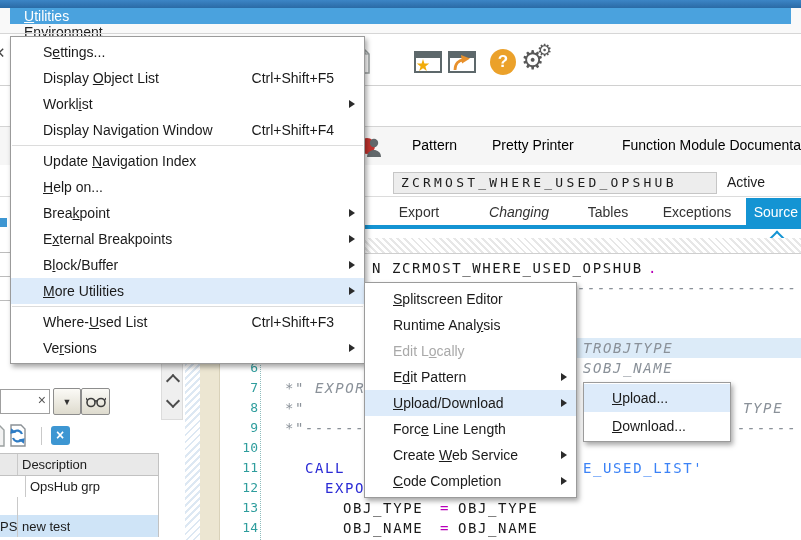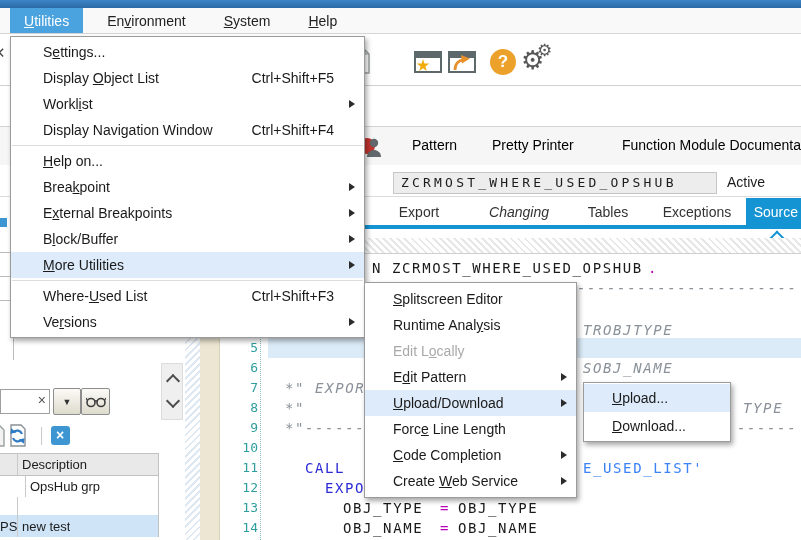--- a/index.html
+++ b/index.html
@@ -3,21 +3,21 @@
 <meta charset="utf-8">
 <style>
   html,body{margin:0;padding:0;background:#fff;}
   #screen{position:relative;width:801px;height:540px;overflow:hidden;background:#fff;
           font-family:"Liberation Sans",sans-serif;font-size:14px;color:#1c1c1c;}
   .abs{position:absolute;}
   u{text-decoration:underline;}
 
   
   #titlebar{left:0;top:0;width:801px;height:8px;background:linear-gradient(#3c85c6,#2a6aa5);}
-  #menubar{left:0;top:8px;width:801px;height:25px;background:#f9f9f9;display:flex;align-items:stretch;padding-left:10px;box-sizing:border-box;}
+  #menubar{left:0;top:8px;width:801px;height:25px;background:#f9f9f9;display:flex;align-items:stretch;padding-left:10px;box-sizing:border-box;flex-direction:column;}
   #menubar-border{left:0;top:33px;width:801px;height:0;border-top:1px solid #d6d6d6;}
   .mbi{display:flex;align-items:center;padding:0 14px;margin-right:10px;color:#222;}
   .mbi.active{background:#4aa2de;color:#fff;}
 
   #systoolbar{left:0;top:37px;width:801px;height:48px;background:#ffffff;border-bottom:1px solid #d0d0d0;}
   #apptoolbar{left:0;top:126px;width:801px;height:38px;background:#f6f6f6;border-top:1px solid #d4d4d4;border-bottom:1px solid #d4d4d4;}
   .tbtxt{top:10px;color:#000000;white-space:nowrap;}
 
   #objrow{left:0;top:165px;width:801px;height:31px;background:#fff;}
   #objfield{left:393px;top:7px;width:315px;height:20px;background:#ededed;border:1px solid #c6c6c6;
@@ -181,21 +181,21 @@
   <div class="abs" id="curline"></div>
   <div class="abs" id="code-layer">
       <div class="abs lnum" style="left: 220px; top: 258px;">1</div>
       <span class="cseg txt" style="left: 372px; top: 258px;">N ZCRMOST_WHERE_USED_OPSHUB</span>
       <span class="cseg op" style="left: 648px; top: 258px;">.</span>
       <div class="abs lnum" style="left: 220px; top: 278px;">2</div>
       <span class="cseg cmt" style="left: 577px; top: 278px;">----------------------</span>
       <div class="abs lnum" style="left: 220px; top: 298px;">3</div>
       <div class="abs lnum" style="left: 220px; top: 318px;">4</div>
       <div class="abs lnum" style="left: 220px; top: 338px;">5</div>
-      <span class="cseg cmt" style="left: 583px; top: 320px; font-style: italic;">TROBJTYPE</span>
+      <span class="cseg cmt" style="left: 583px; top: 338px; font-style: italic;">TROBJTYPE</span>
       <div class="abs lnum" style="left: 220px; top: 358px;">6</div>
       <span class="cseg cmt" style="left: 583px; top: 358px;">SOBJ_NAME</span>
       <div class="abs lnum" style="left: 220px; top: 378px;">7</div>
       <span class="cseg cmt" style="left: 285px; top: 378px;">*" EXPORTING</span>
       <div class="abs lnum" style="left: 220px; top: 398px;">8</div>
       <span class="cseg cmt" style="left: 285px; top: 398px;">*"</span>
       <span class="cseg cmt" style="left: 723px; top: 398px;">) TYPE</span>
       <div class="abs lnum" style="left: 220px; top: 418px;">9</div>
       <span class="cseg cmt" style="left: 285px; top: 418px;">*"--------</span>
       <span class="cseg cmt" style="left: 737px; top: 418px;">------</span>
@@ -289,20 +289,23 @@
       <div class="mi">
         <span>Workl<u>i</u>st</span>
         <span class="subarrow"></span>
       </div>
       <div class="mi">
         <span>Display Navi<u>g</u>ation Window</span>
         <span class="accel">Ctrl+Shift+F4</span>
       </div>
       <div class="msep"></div>
       <div class="mi">
+        <span>Update <u>N</u>avigation Index</span>
+      </div>
+      <div class="mi">
         <span><u>H</u>elp on...</span>
       </div>
       <div class="mi">
         <span>Brea<u>k</u>point</span>
         <span class="subarrow"></span>
       </div>
       <div class="mi">
         <span>E<u>x</u>ternal Breakpoints</span>
         <span class="subarrow"></span>
       </div>
@@ -339,25 +342,25 @@
         <span class="subarrow"></span>
       </div>
       <div class="mi hl">
         <span><u>U</u>pload/Download</span>
         <span class="subarrow"></span>
       </div>
       <div class="mi">
         <span>Forc<u>e</u> Line Length</span>
       </div>
       <div class="mi">
+        <span>Create <u>W</u>eb Service</span>
+        <span class="subarrow"></span>
+      </div>
+      <div class="mi">
         <span><u>C</u>ode Completion</span>
-        <span class="subarrow"></span>
-      </div>
-      <div class="mi">
-        <span>Create <u>W</u>eb Service</span>
         <span class="subarrow"></span>
       </div>
     </div>
   <div class="menu" id="menu-upload">
       <div class="mi hl">
         <span><u>U</u>pload...</span>
       </div>
       <div class="mi">
         <span><u>D</u>ownload...</span>
       </div>

